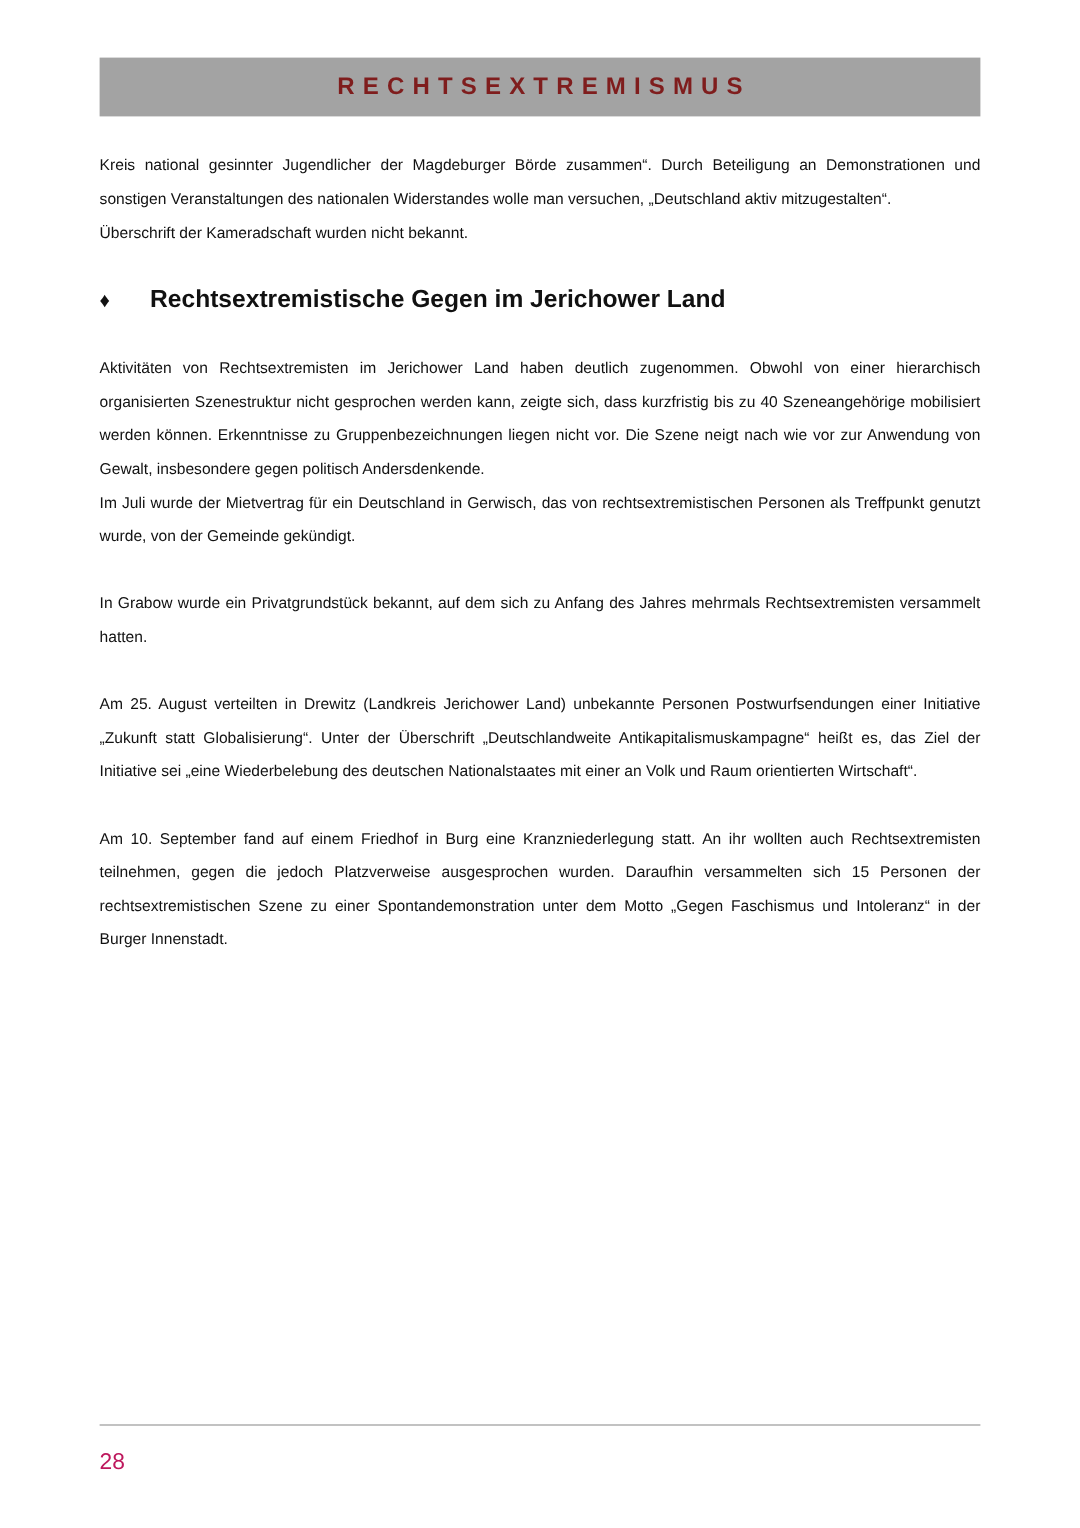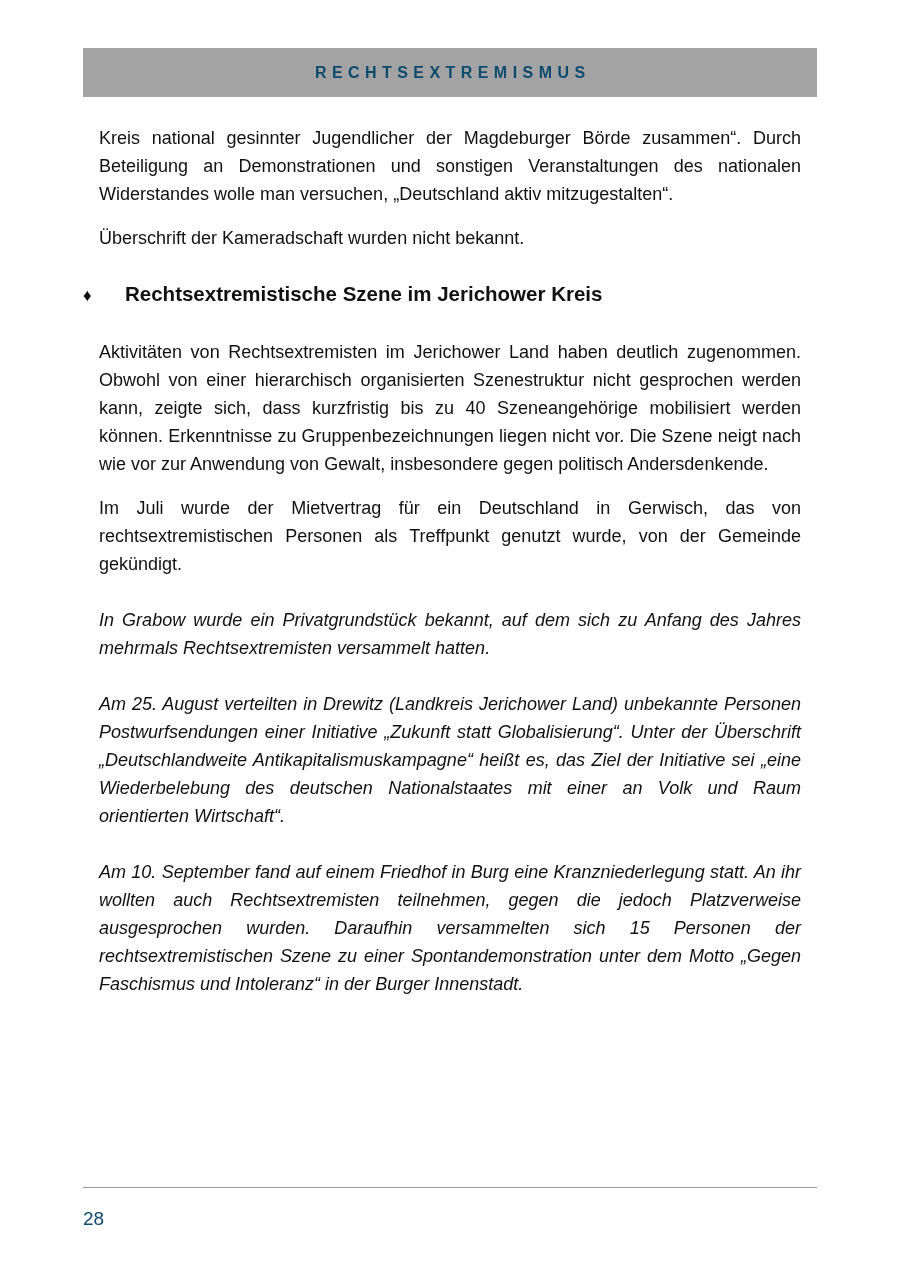--- a/index.html
+++ b/index.html
@@ -25,37 +25,36 @@
   }
   .header-bar {
     height: 49px;
     background: #a3a3a3;
     display: flex;
     align-items: center;
     justify-content: center;
     margin-bottom: 27px;
   }
   .header-title {
-    color: #0c4a6e;
+    color: #7f1d1d;
     font-weight: bold;
-    font-size: 16px;
+    font-size: 20px;
     letter-spacing: 0.34em;
     text-indent: 0.34em; 
     white-space: nowrap;
   }
   .para {
-    margin: 16px;
-    font-size: 18px;
+    margin: 0;
+    font-size: 13px;
     line-height: 28px;
     text-align: justify;
     text-justify: inter-word;
   }
   .gap-above {
     margin-top: 28px;
-    font-style: italic;
   }
   .section-heading {
     display: flex;
     align-items: baseline;
     margin: 28px 0 28px 0;
     font-size: 20.5px;
     line-height: 28px;
     font-weight: bold;
   }
   .bullet {
@@ -67,40 +66,40 @@
     position: absolute;
     left: 83px;
     right: 83px;
     top: 1187px;
     border-top: 1px solid #9a9a9a;
   }
   .page-number {
     margin-top: 20px;
     font-size: 19px;
     line-height: 22px;
-    color: #0c4a6e;
+    color: #be185d;
   }
 </style>
 </head>
 <body>
 
 <div class="page">
   <div class="content">
 
     <div class="header-bar">
       <span class="header-title">RECHTSEXTREMISMUS</span>
     </div>
 
     <p class="para">Kreis national gesinnter Jugendlicher der Magdeburger Börde zusammen“. Durch Beteiligung an Demonstrationen und sonstigen Veranstaltungen des nationalen Widerstandes wolle man versuchen, „Deutschland aktiv mitzugestalten“.</p>
 
     <p class="para">Überschrift der Kameradschaft wurden nicht bekannt.</p>
 
     <div class="section-heading">
       <span class="bullet">♦</span>
-      <span>Rechtsextremistische Szene im Jerichower Kreis</span>
+      <span>Rechtsextremistische Gegen im Jerichower Land</span>
     </div>
 
     <p class="para">Aktivitäten von Rechtsextremisten im Jerichower Land haben deutlich zugenommen. Obwohl von einer hierarchisch organisierten Szenestruktur nicht gesprochen werden kann, zeigte sich, dass kurzfristig bis zu 40 Szeneangehörige mobilisiert werden können. Erkenntnisse zu Gruppenbezeichnungen liegen nicht vor. Die Szene neigt nach wie vor zur Anwendung von Gewalt, insbesondere gegen politisch Andersdenkende.</p>
 
     <p class="para">Im Juli wurde der Mietvertrag für ein Deutschland in Gerwisch, das von rechtsextremistischen Personen als Treffpunkt genutzt wurde, von der Gemeinde gekündigt.</p>
 
     <p class="para gap-above">In Grabow wurde ein Privatgrundstück bekannt, auf dem sich zu Anfang des Jahres mehrmals Rechtsextremisten versammelt hatten.</p>
 
     <p class="para gap-above">Am 25. August verteilten in Drewitz (Landkreis Jerichower Land) unbekannte Personen Postwurfsendungen einer Initiative „Zukunft statt Globalisierung“. Unter der Überschrift „Deutschlandweite Antikapitalismuskampagne“ heißt es, das Ziel der Initiative sei „eine Wiederbelebung des deutschen Nationalstaates mit einer an Volk und Raum orientierten Wirtschaft“.</p>
 

